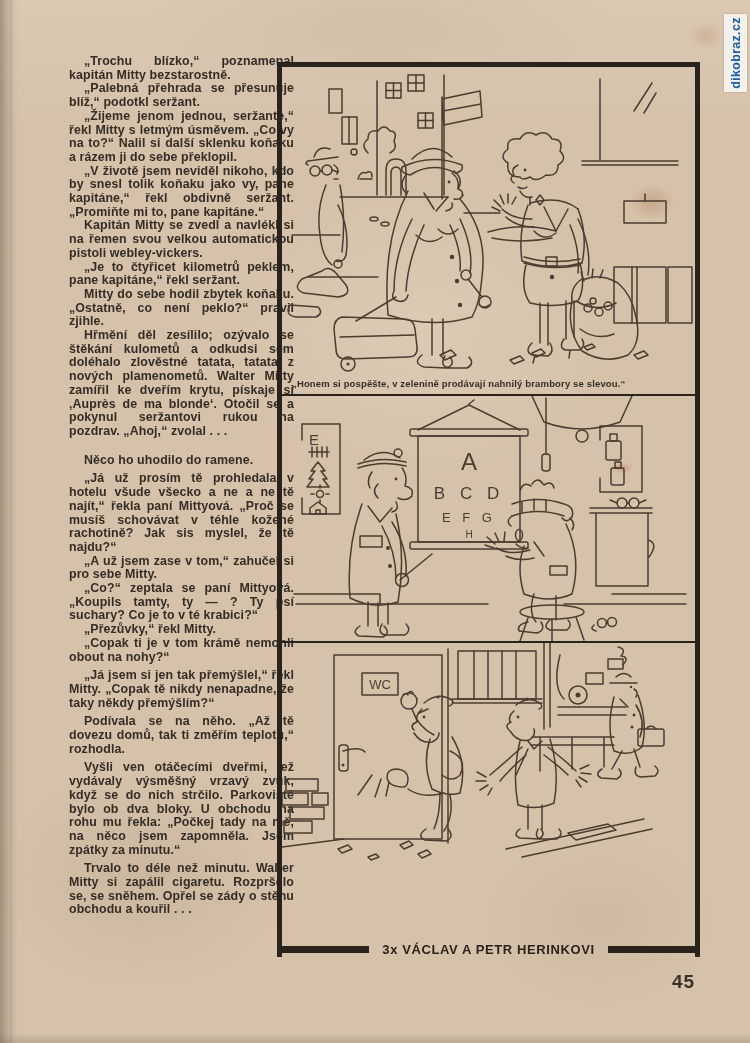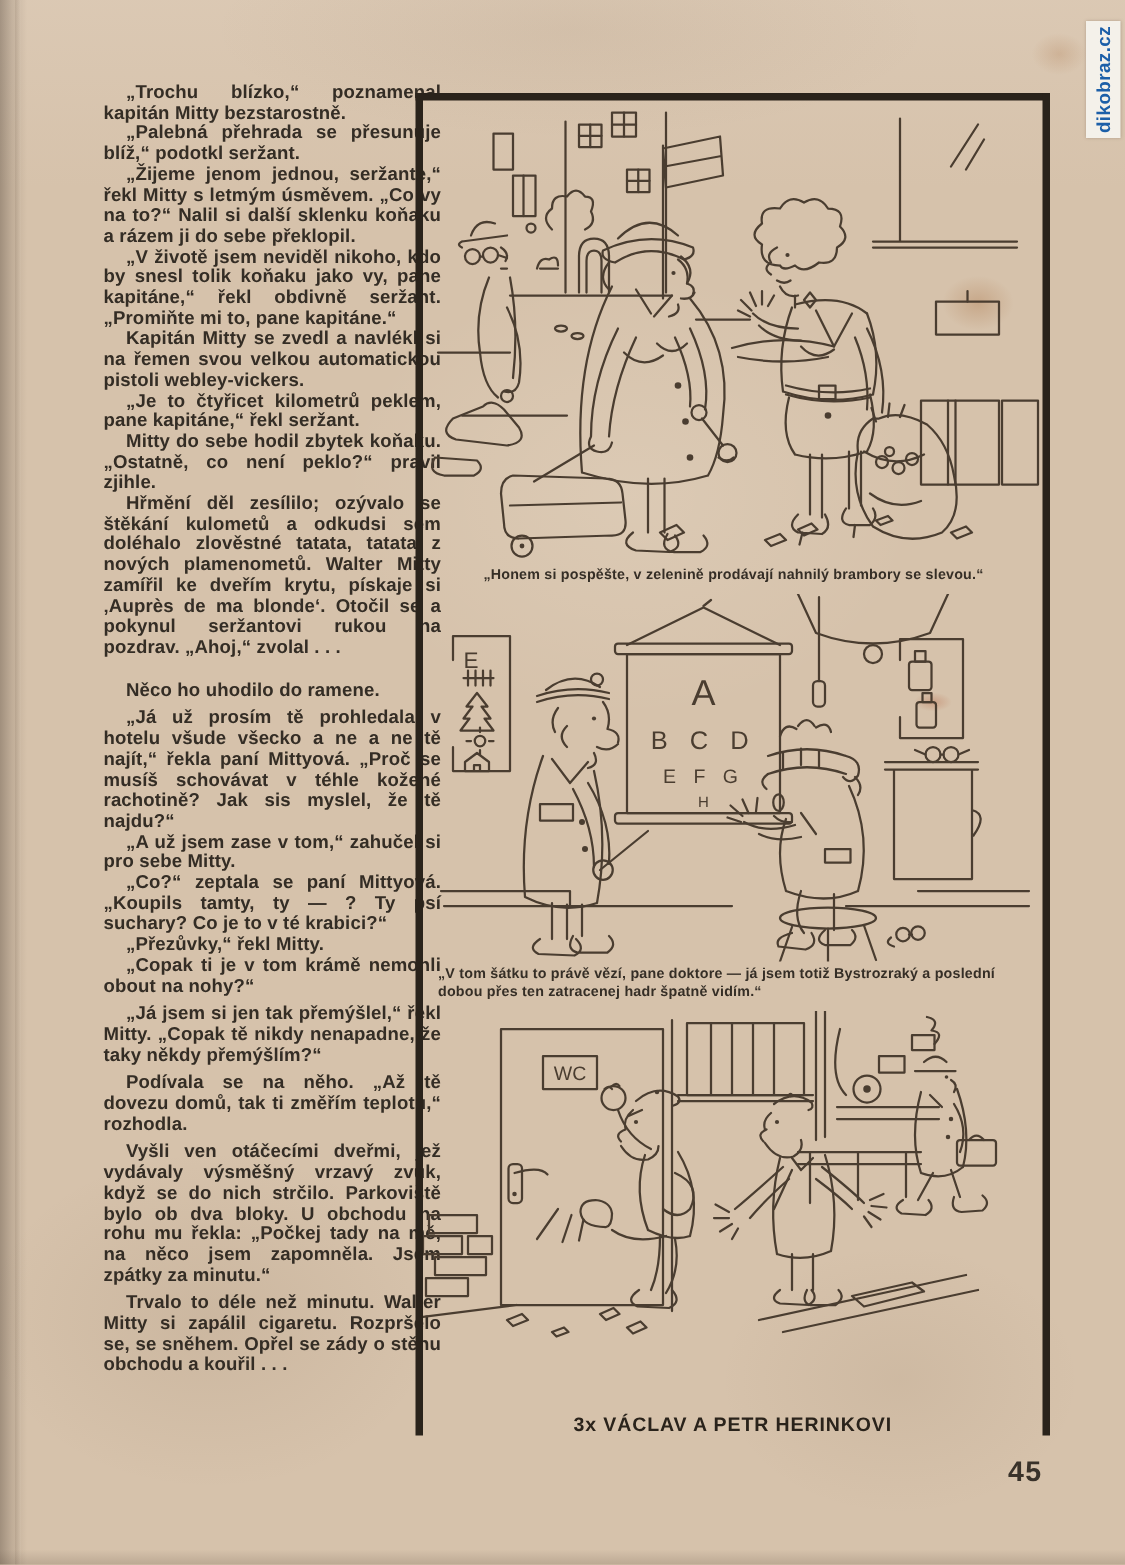--- a/index.html
+++ b/index.html
@@ -41,21 +41,21 @@
     text-align:justify;letter-spacing:.1px;margin-left:27px;
   }
   .story p{margin:0;text-indent:15px;}
   .story p.gap{margin-top:5px;}
   .story p.biggap{margin-top:15px;}
 
   
   .panel{
     position:absolute;left:277px;top:62px;width:423px;height:895px;
     box-sizing:border-box;border:5px solid #2a231b;border-bottom:none;
-    display:flex;flex-direction:column;align-items:center;
+    display:flex;flex-direction:column;
   }
   .cartoon{display:block;flex:none;}
   .caption{
     flex:none;font-size:9.5px;font-weight:bold;color:#352e26;
     padding:3px 9px 4px 10px;letter-spacing:.15px;line-height:12px;
   }
   .divider{flex:none;height:2px;background:#2a231b;}
   .credit-row{margin-top:auto;display:flex;align-items:center;height:16px;flex:none;}
   .credit-bar{flex:1;height:7px;background:#2a231b;}
   .credit-text{
@@ -283,21 +283,20 @@
     </g>
     <text class="hand" x="27" y="49" font-size="15">E</text>
     <g>
       <text class="hand" x="187" y="74" font-size="24" text-anchor="middle">A</text>
       <text class="hand" x="187" y="103" font-size="17" text-anchor="middle" letter-spacing="5">B C D</text>
       <text class="hand" x="187" y="126" font-size="13" text-anchor="middle" letter-spacing="4">E F G</text>
       <text class="hand" x="187" y="142" font-size="10" text-anchor="middle">H</text>
     </g>
   </svg>
 
-  <div class="caption">„V tom šátku to právě vězí, pane doktore — já jsem totiž Bystrozraký a poslední dobou přes ten zatracenej hadr špatně vidím.“</div>
   <div class="divider"></div>
 
   <svg class="cartoon" width="413" height="222" viewBox="0 0 413 222">
     <g class="ink">
 
       <rect x="52" y="12" width="108" height="184"></rect>
       <path d="M166,6 V200"></path>
       <rect x="80" y="30" width="36" height="22"></rect>
       <rect x="57" y="102" width="9" height="26" rx="3"></rect>
         <path d="M61,108 q17,-5 22,1"></path>

